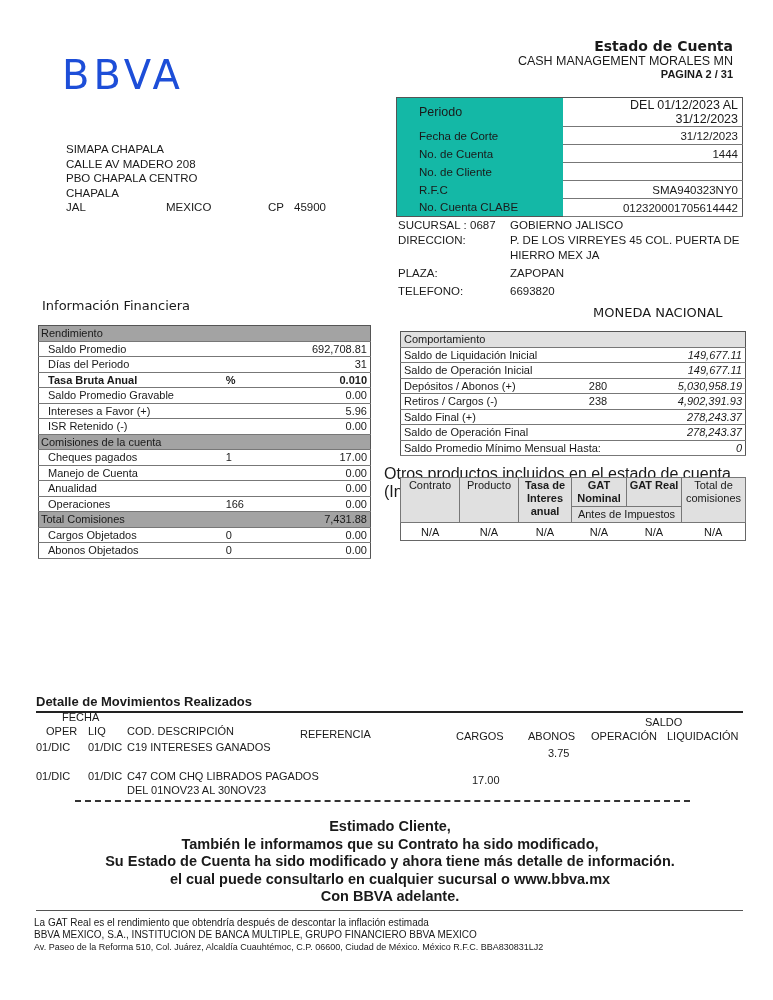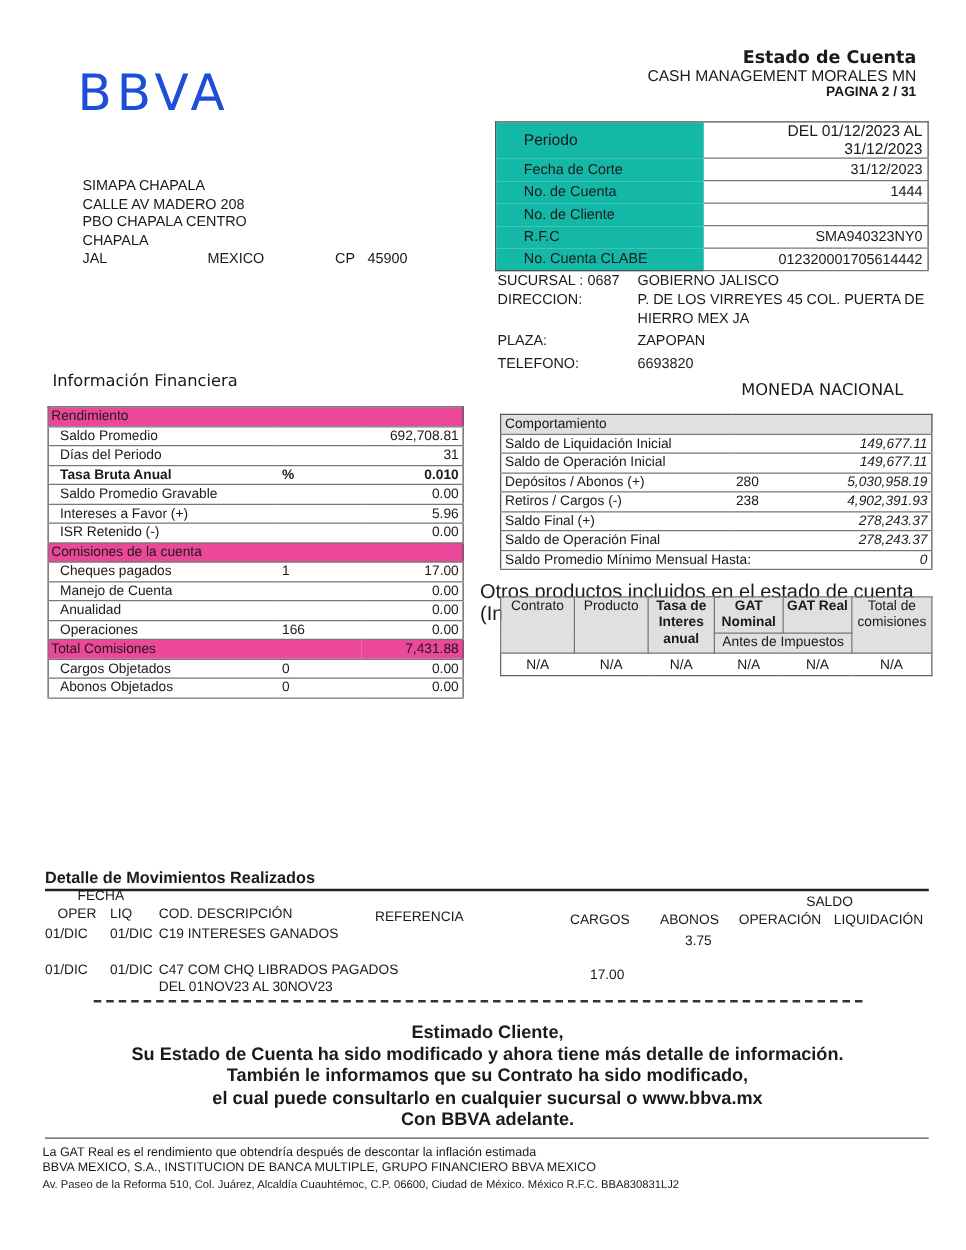--- a/index.html
+++ b/index.html
@@ -16,21 +16,21 @@
   .acct td.r{text-align:right;}
   .acct tr:first-child td{height:20px;font-size:12.5px;}
   .addr{left:66px;top:142px;font-size:11.5px;line-height:14.5px;}
   .addr .row{display:flex;justify-content:center;}
   .branch{left:398px;top:218px;font-size:11.5px;line-height:15px;}
   .branch .k{display:inline-block;width:72px;}
   .branch .n{display:inline-block;width:40px;}
   .sec-title{font-family:"DejaVu Sans",sans-serif;font-size:13px;}
   .fin{left:38px;top:325px;width:333px;border:1px solid #555;}
   .fin td{height:14.5px;padding:0 3px;font-size:11px;border-bottom:1px solid #777;}
-  .fin td.sh{background:#ec4899;padding-left:2px;}
+  .fin td.sh{background:#a3a3a3;padding-left:2px;}
   .fin td.ind{padding-left:9px;}
   .fin td.r{text-align:right;}
   .fin td.mid{width:60px;}
   .comp{left:400px;top:331px;width:346px;border:1px solid #555;}
   .comp td{height:14.5px;padding:0 3px;font-size:11px;border-bottom:1px solid #777;}
   .comp td.sh{background:#e0e0e0;}
   .comp td.r{text-align:right;font-style:italic;}
   .otros-title{left:384px;top:465px;font-size:16px;}
   .otros{left:400px;top:477px;width:346px;border:1px solid #666;}
   .otros th{background:#e0e0e0;font-size:11px;font-weight:normal;border:1px solid #777;padding:1px 2px;line-height:13px;vertical-align:top;}
@@ -270,22 +270,22 @@
 <div class="abs cell" style="left:36px;top:770px">01/DIC</div>
 <div class="abs cell" style="left:88px;top:770px">01/DIC</div>
 <div class="abs cell" style="left:127px;top:770px">C47 COM CHQ LIBRADOS PAGADOS</div>
 <div class="abs cell" style="left:127px;top:784px">DEL 01NOV23 AL 30NOV23</div>
 <div class="abs cell" style="left:472px;top:774px">17.00</div>
 
 <div class="abs dash"></div>
 
 <div class="abs msg">
   <div>Estimado Cliente,</div>
+  <div>También le informamos que su Contrato ha sido modificado,</div>
   <div>Su Estado de Cuenta ha sido modificado y ahora tiene más detalle de información.</div>
-  <div>También le informamos que su Contrato ha sido modificado,</div>
   <div>el cual puede consultarlo en cualquier sucursal o www.bbva.mx</div>
   <div>Con BBVA adelante.</div>
 </div>
 
 <div class="abs foot-line"></div>
 <div class="abs foot">
   <div>La GAT Real es el rendimiento que obtendría después de descontar la inflación estimada</div>
   <div>BBVA MEXICO, S.A., INSTITUCION DE BANCA MULTIPLE, GRUPO FINANCIERO BBVA MEXICO</div>
   <div class="s">Av. Paseo de la Reforma 510, Col. Juárez, Alcaldía Cuauhtémoc, C.P. 06600, Ciudad de México. México R.F.C. BBA830831LJ2</div>
 </div>

